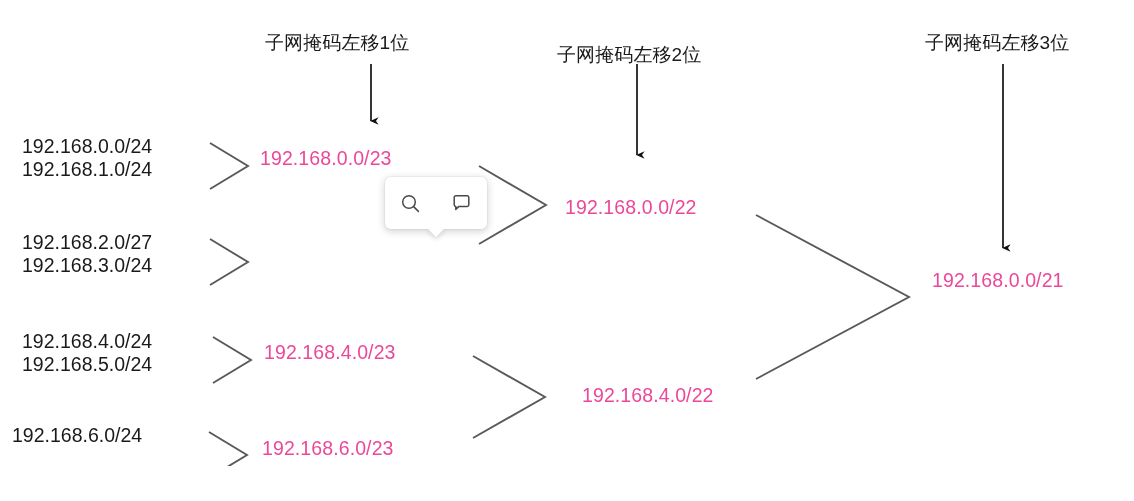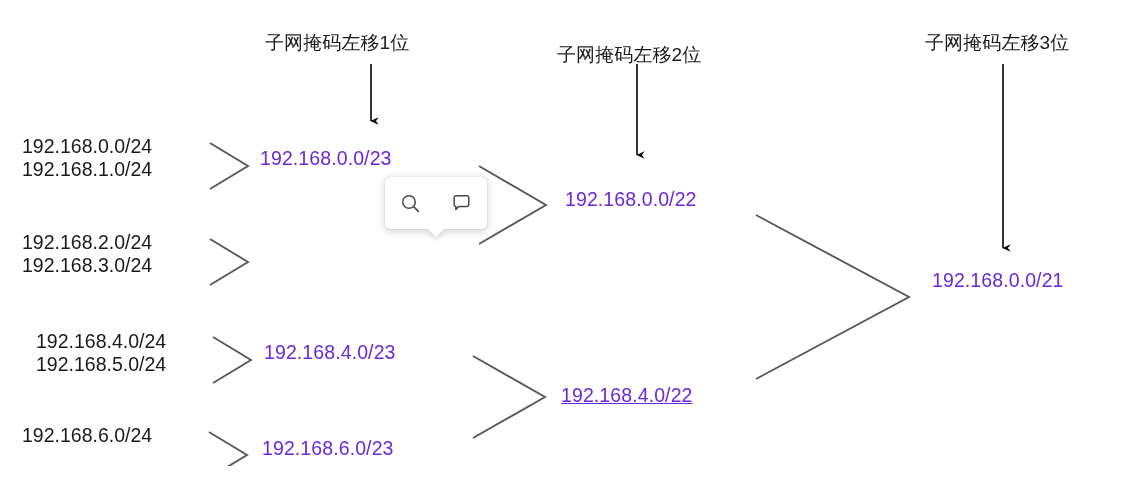--- a/index.html
+++ b/index.html
@@ -24,21 +24,21 @@
     left: 0;
     top: 0;
     width: 1134px;
     height: 501px;
   }
   .txt {
     position: absolute;
     white-space: nowrap;
     font-size: 19px;
     line-height: 26px;
-    color: #6d28d9;
+    color: #ec4899;
     letter-spacing: 0.1px;
   }
   .cidr {
     font-size: 19.5px;
     font-family: "Liberation Sans", "DejaVu Sans", sans-serif;
   }
   .stage-label {
     font-size: 19px;
     color: #1b1b1b;
     font-family: "Liberation Sans", "DejaVu Sans", sans-serif;
@@ -126,37 +126,37 @@
 
   <div class="txt stage-label" style="left:265px; top:30px;">子网掩码左移1位</div>
   <div class="txt stage-label" style="left:557px; top:42px;">子网掩码左移2位</div>
   <div class="txt stage-label" style="left:925px; top:30px;">子网掩码左移3位</div>
 
   <div class="leaf-pair" style="left:22px; top:135px;">
     <span class="cidr">192.168.0.0/24</span>
     <span class="cidr">192.168.1.0/24</span>
   </div>
   <div class="leaf-pair" style="left:22px; top:231px;">
-    <span class="cidr">192.168.2.0/24</span>
+    <span class="cidr">192.168.2.0/27</span>
     <span class="cidr">192.168.3.0/24</span>
   </div>
-  <div class="leaf-pair" style="left:36px; top:330px;">
+  <div class="leaf-pair" style="left:22px; top:330px;">
     <span class="cidr">192.168.4.0/24</span>
     <span class="cidr">192.168.5.0/24</span>
   </div>
-  <div class="leaf-pair" style="left:22px; top:424px;">
+  <div class="leaf-pair" style="left:12px; top:424px;">
     <span class="cidr">192.168.6.0/24</span>
   </div>
 
   <div class="txt cidr" style="left:260px; top:145px;">192.168.0.0/23</div>
   <div class="txt cidr" style="left:264px; top:339px;">192.168.4.0/23</div>
   <div class="txt cidr" style="left:262px; top:435px;text-align:center;">192.168.6.0/23</div>
 
-  <div class="txt cidr" style="left:565px; top:186px;">192.168.0.0/22</div>
-  <div class="txt cidr" style="left:561px; top:382px;text-decoration:underline;">192.168.4.0/22</div>
+  <div class="txt cidr" style="left:565px; top:194px;">192.168.0.0/22</div>
+  <div class="txt cidr" style="left:582px; top:382px;">192.168.4.0/22</div>
 
   <div class="txt cidr" style="left:932px; top:267px;">192.168.0.0/21</div>
 
   <div class="popup">
     <div class="popup-btn" title="Search">
       <svg width="21" height="21" viewBox="0 0 21 21" fill="none" stroke="#4a4a4a" stroke-width="1.5" xmlns="http://www.w3.org/2000/svg">
         <circle cx="9" cy="9" r="6.3"></circle>
         <line x1="13.6" y1="13.6" x2="18.4" y2="18.4" stroke-linecap="round"></line>
       </svg>
     </div>

